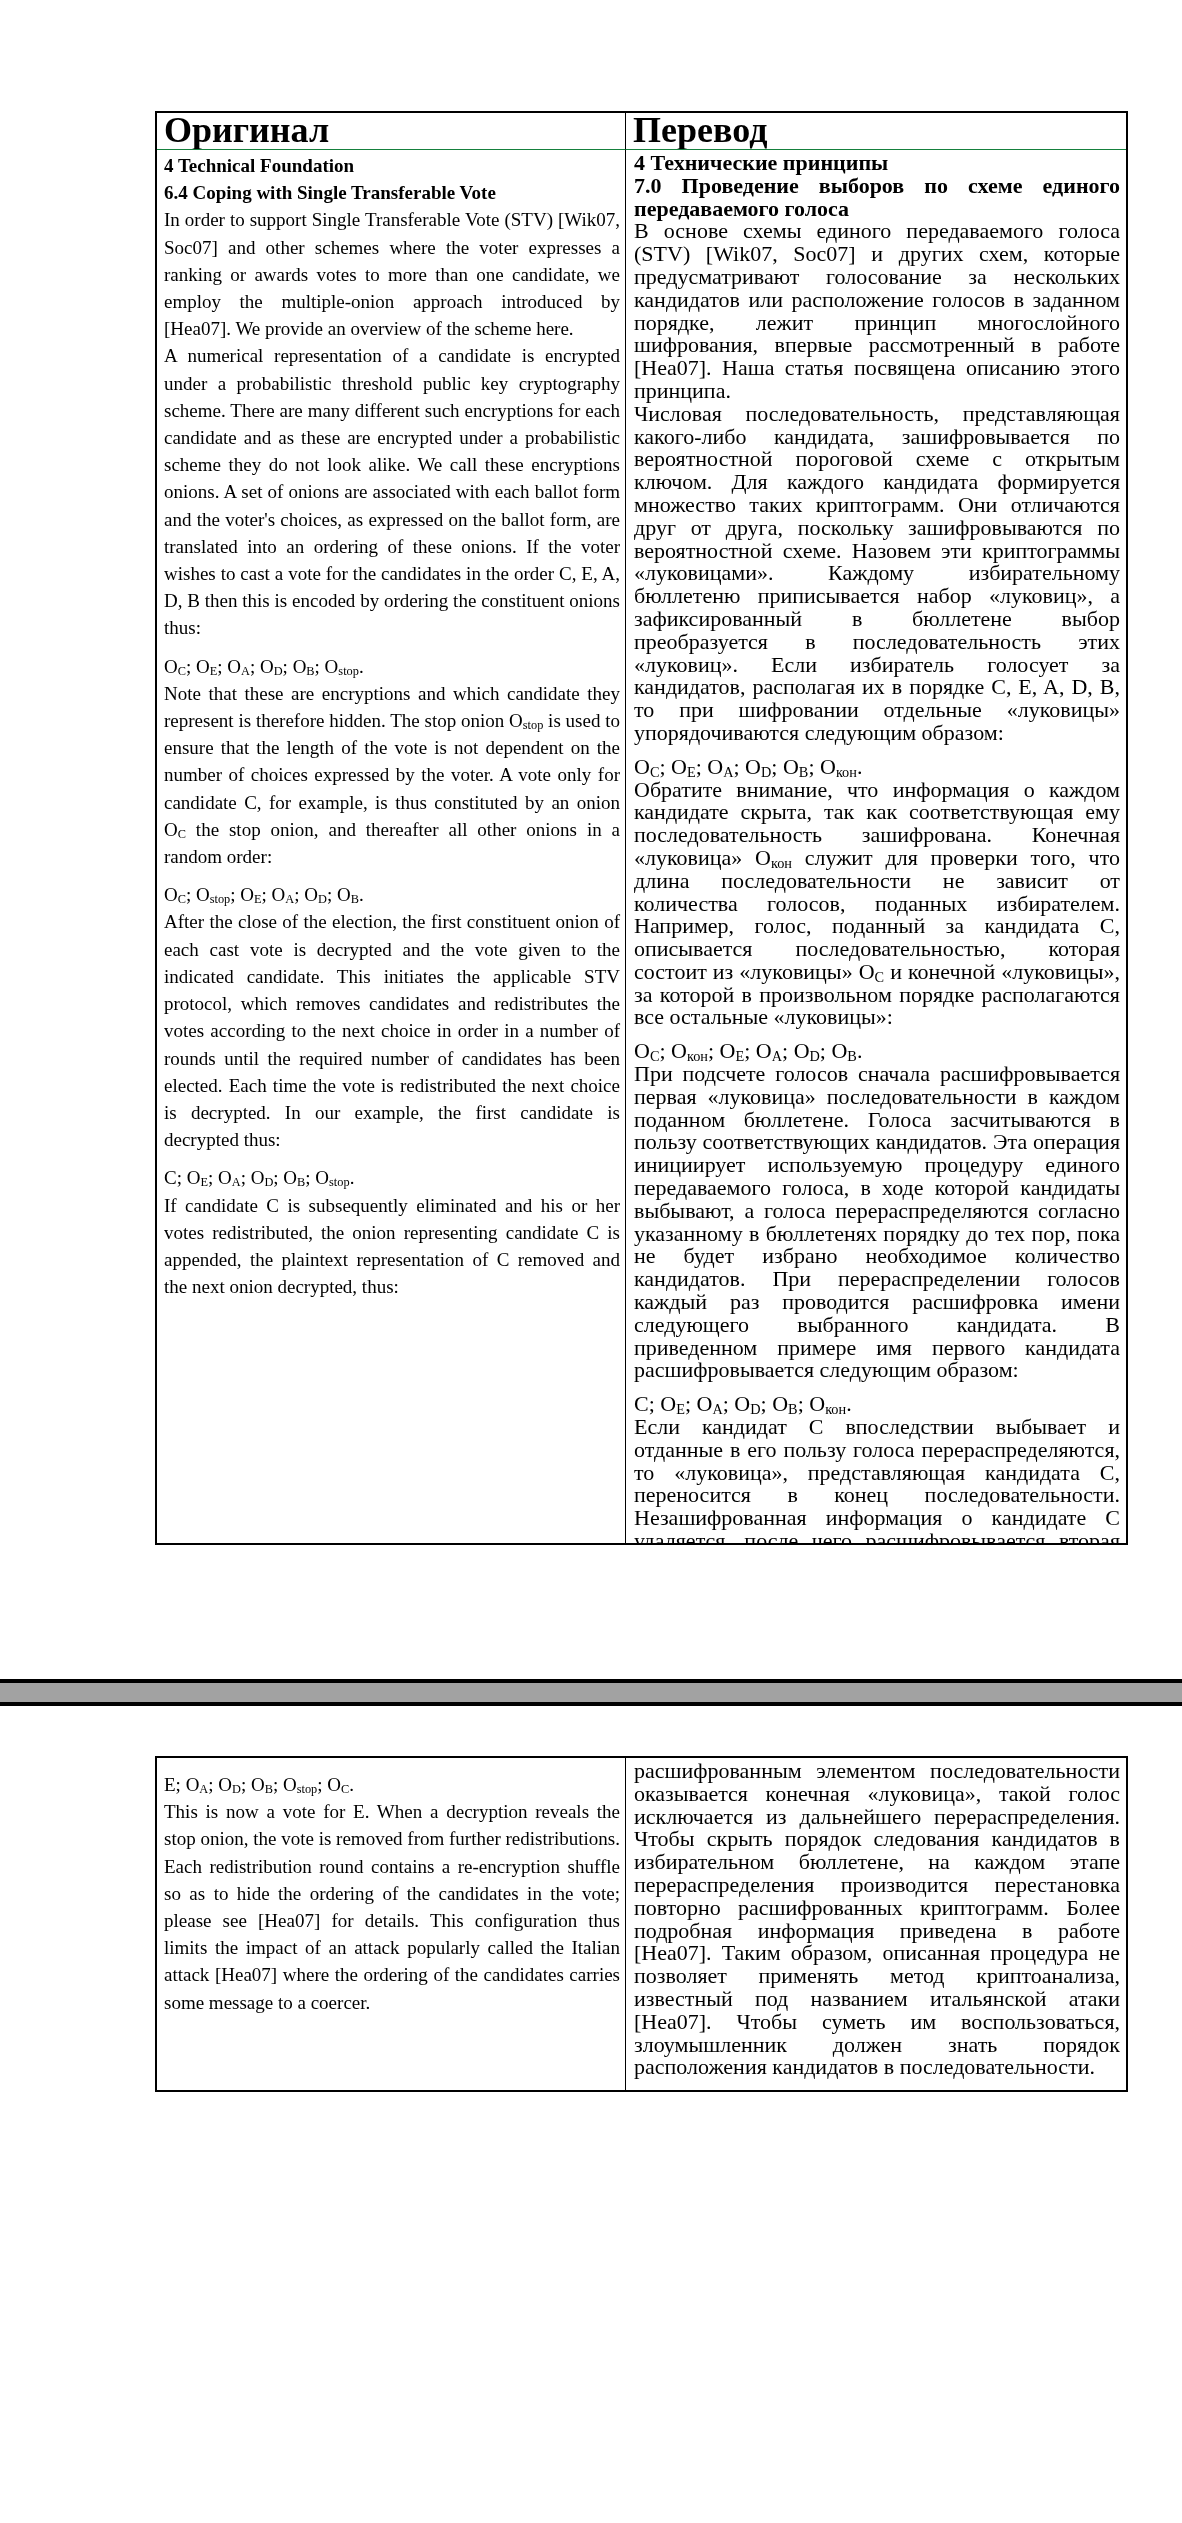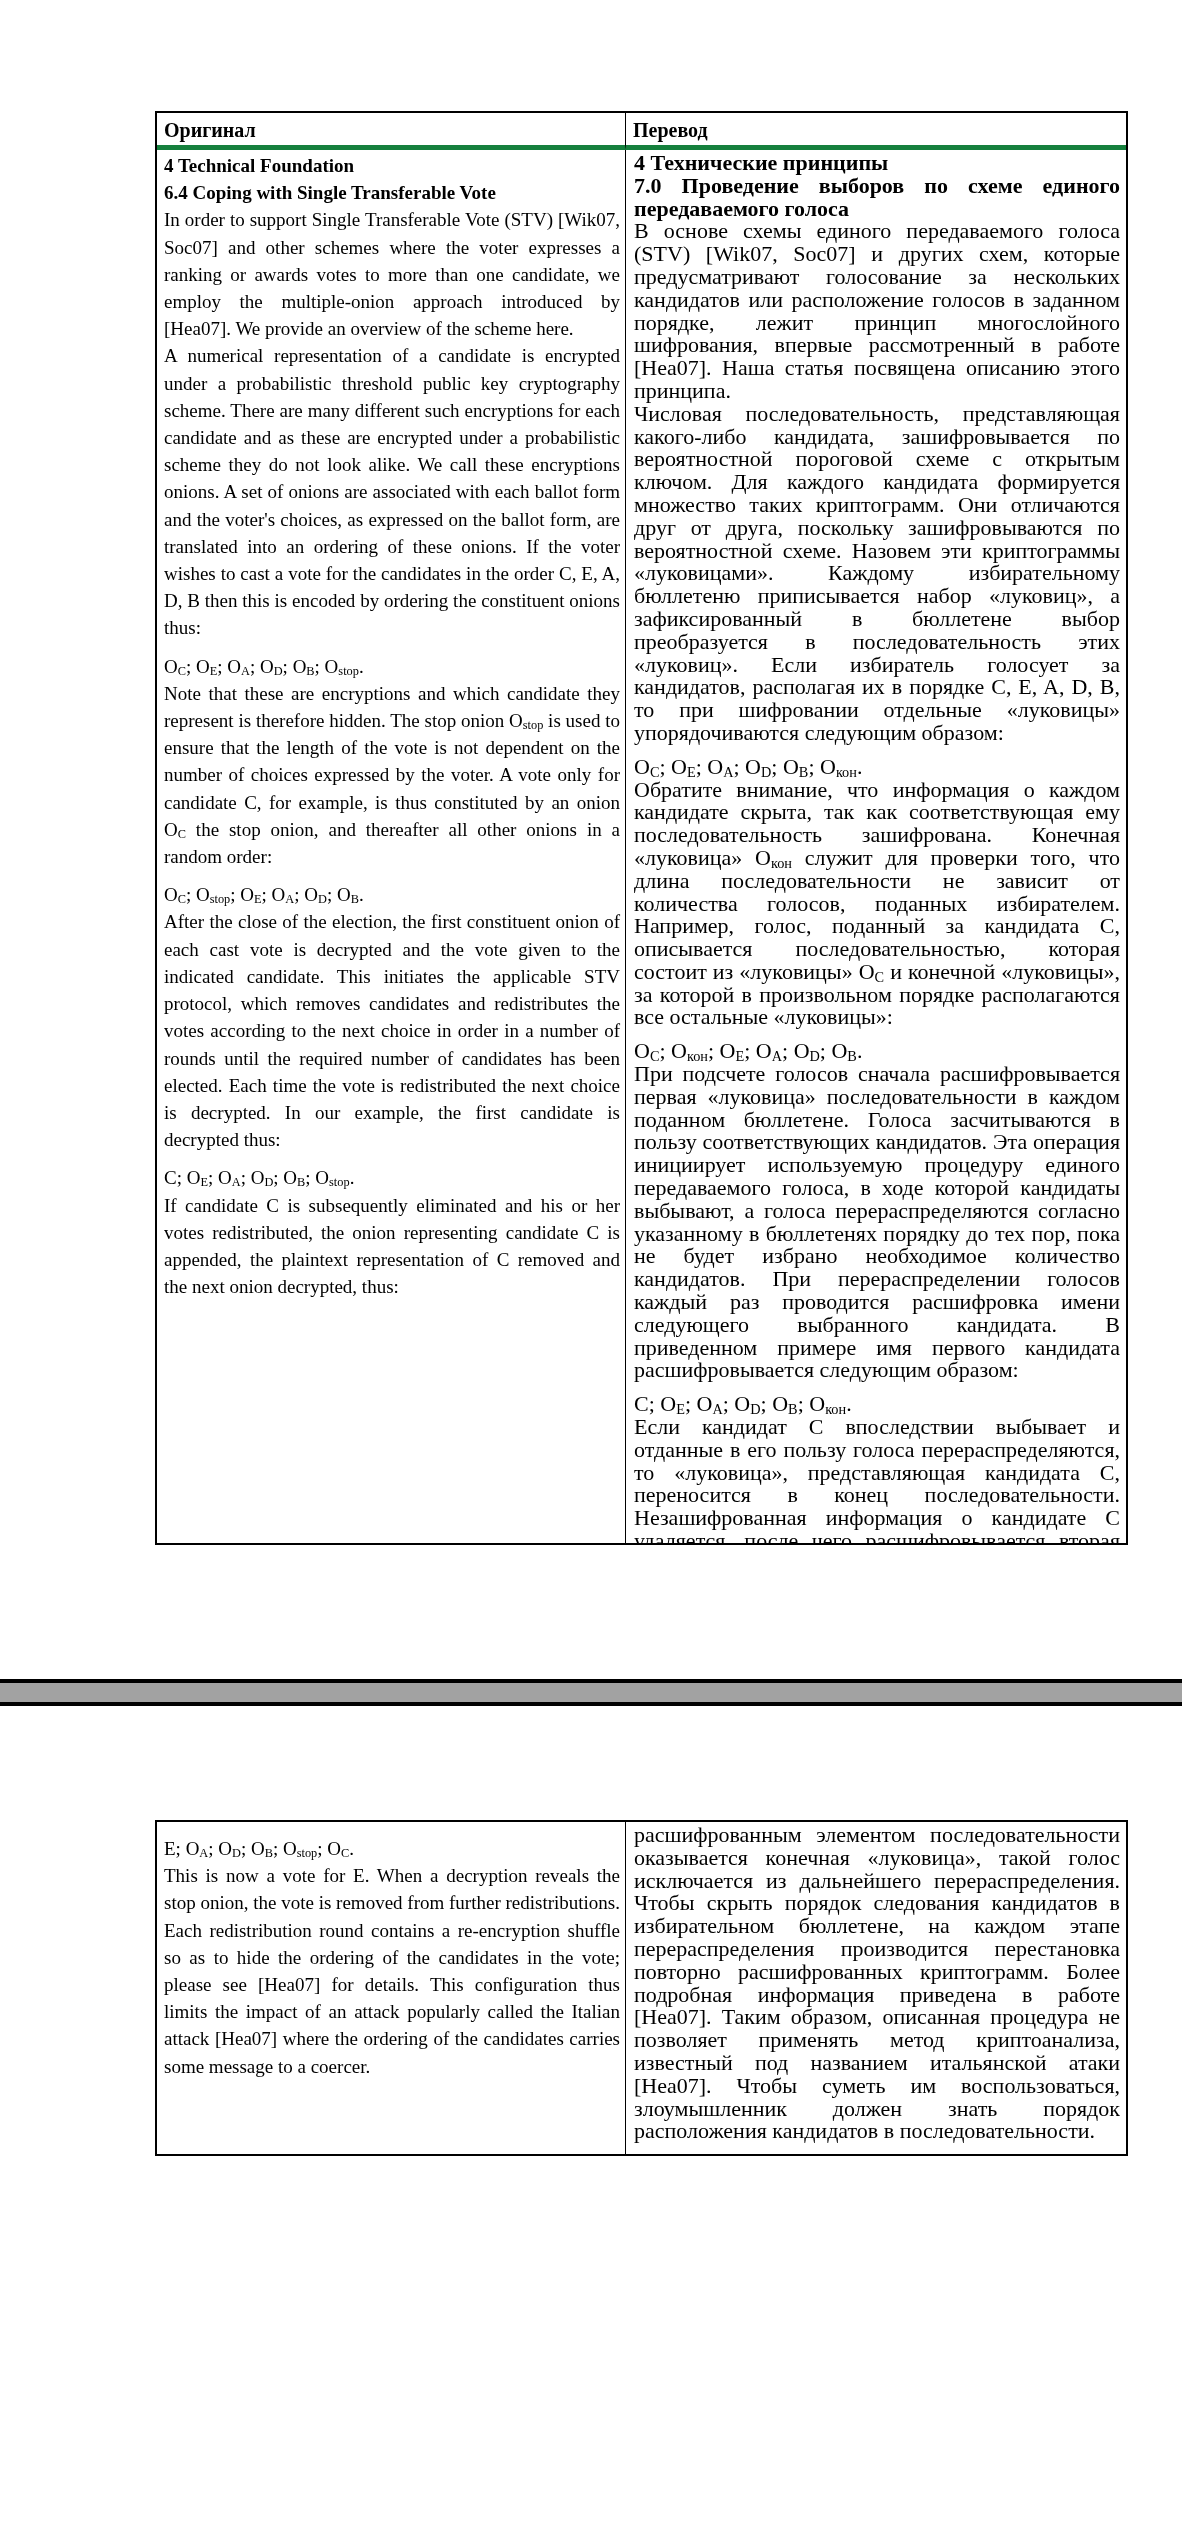--- a/index.html
+++ b/index.html
@@ -20,32 +20,32 @@
     background: #fff;
     display: grid;
     grid-template-columns: 468px 1fr;
   }
   #table1 {
     left: 155px; top: 111px;
     width: 973px; height: 1434px;
     grid-template-rows: 37px 1fr;
   }
   #table2 {
-    left: 155px; top: 1820px;
+    left: 155px; top: 1756px;
     width: 973px; height: 336px;
     grid-template-rows: 1fr;
   }
 
   .cell { box-sizing: border-box; overflow: hidden; }
   .cell.right { border-left: 1px solid #000; }
 
   .header-cell {
-    border-bottom: 5px solid #15803d;
+    border-bottom: 1px solid #15803d;
     font-weight: bold;
-    font-size: 20px;
+    font-size: 36px;
     line-height: 33px;
     padding: 1px 6px 0 7px;
     white-space: nowrap;
   }
 
   .en-cell {
     font-size: 19px;
     line-height: 27.2px;
     text-align: justify;
     padding: 2px 5px 0 7px;

